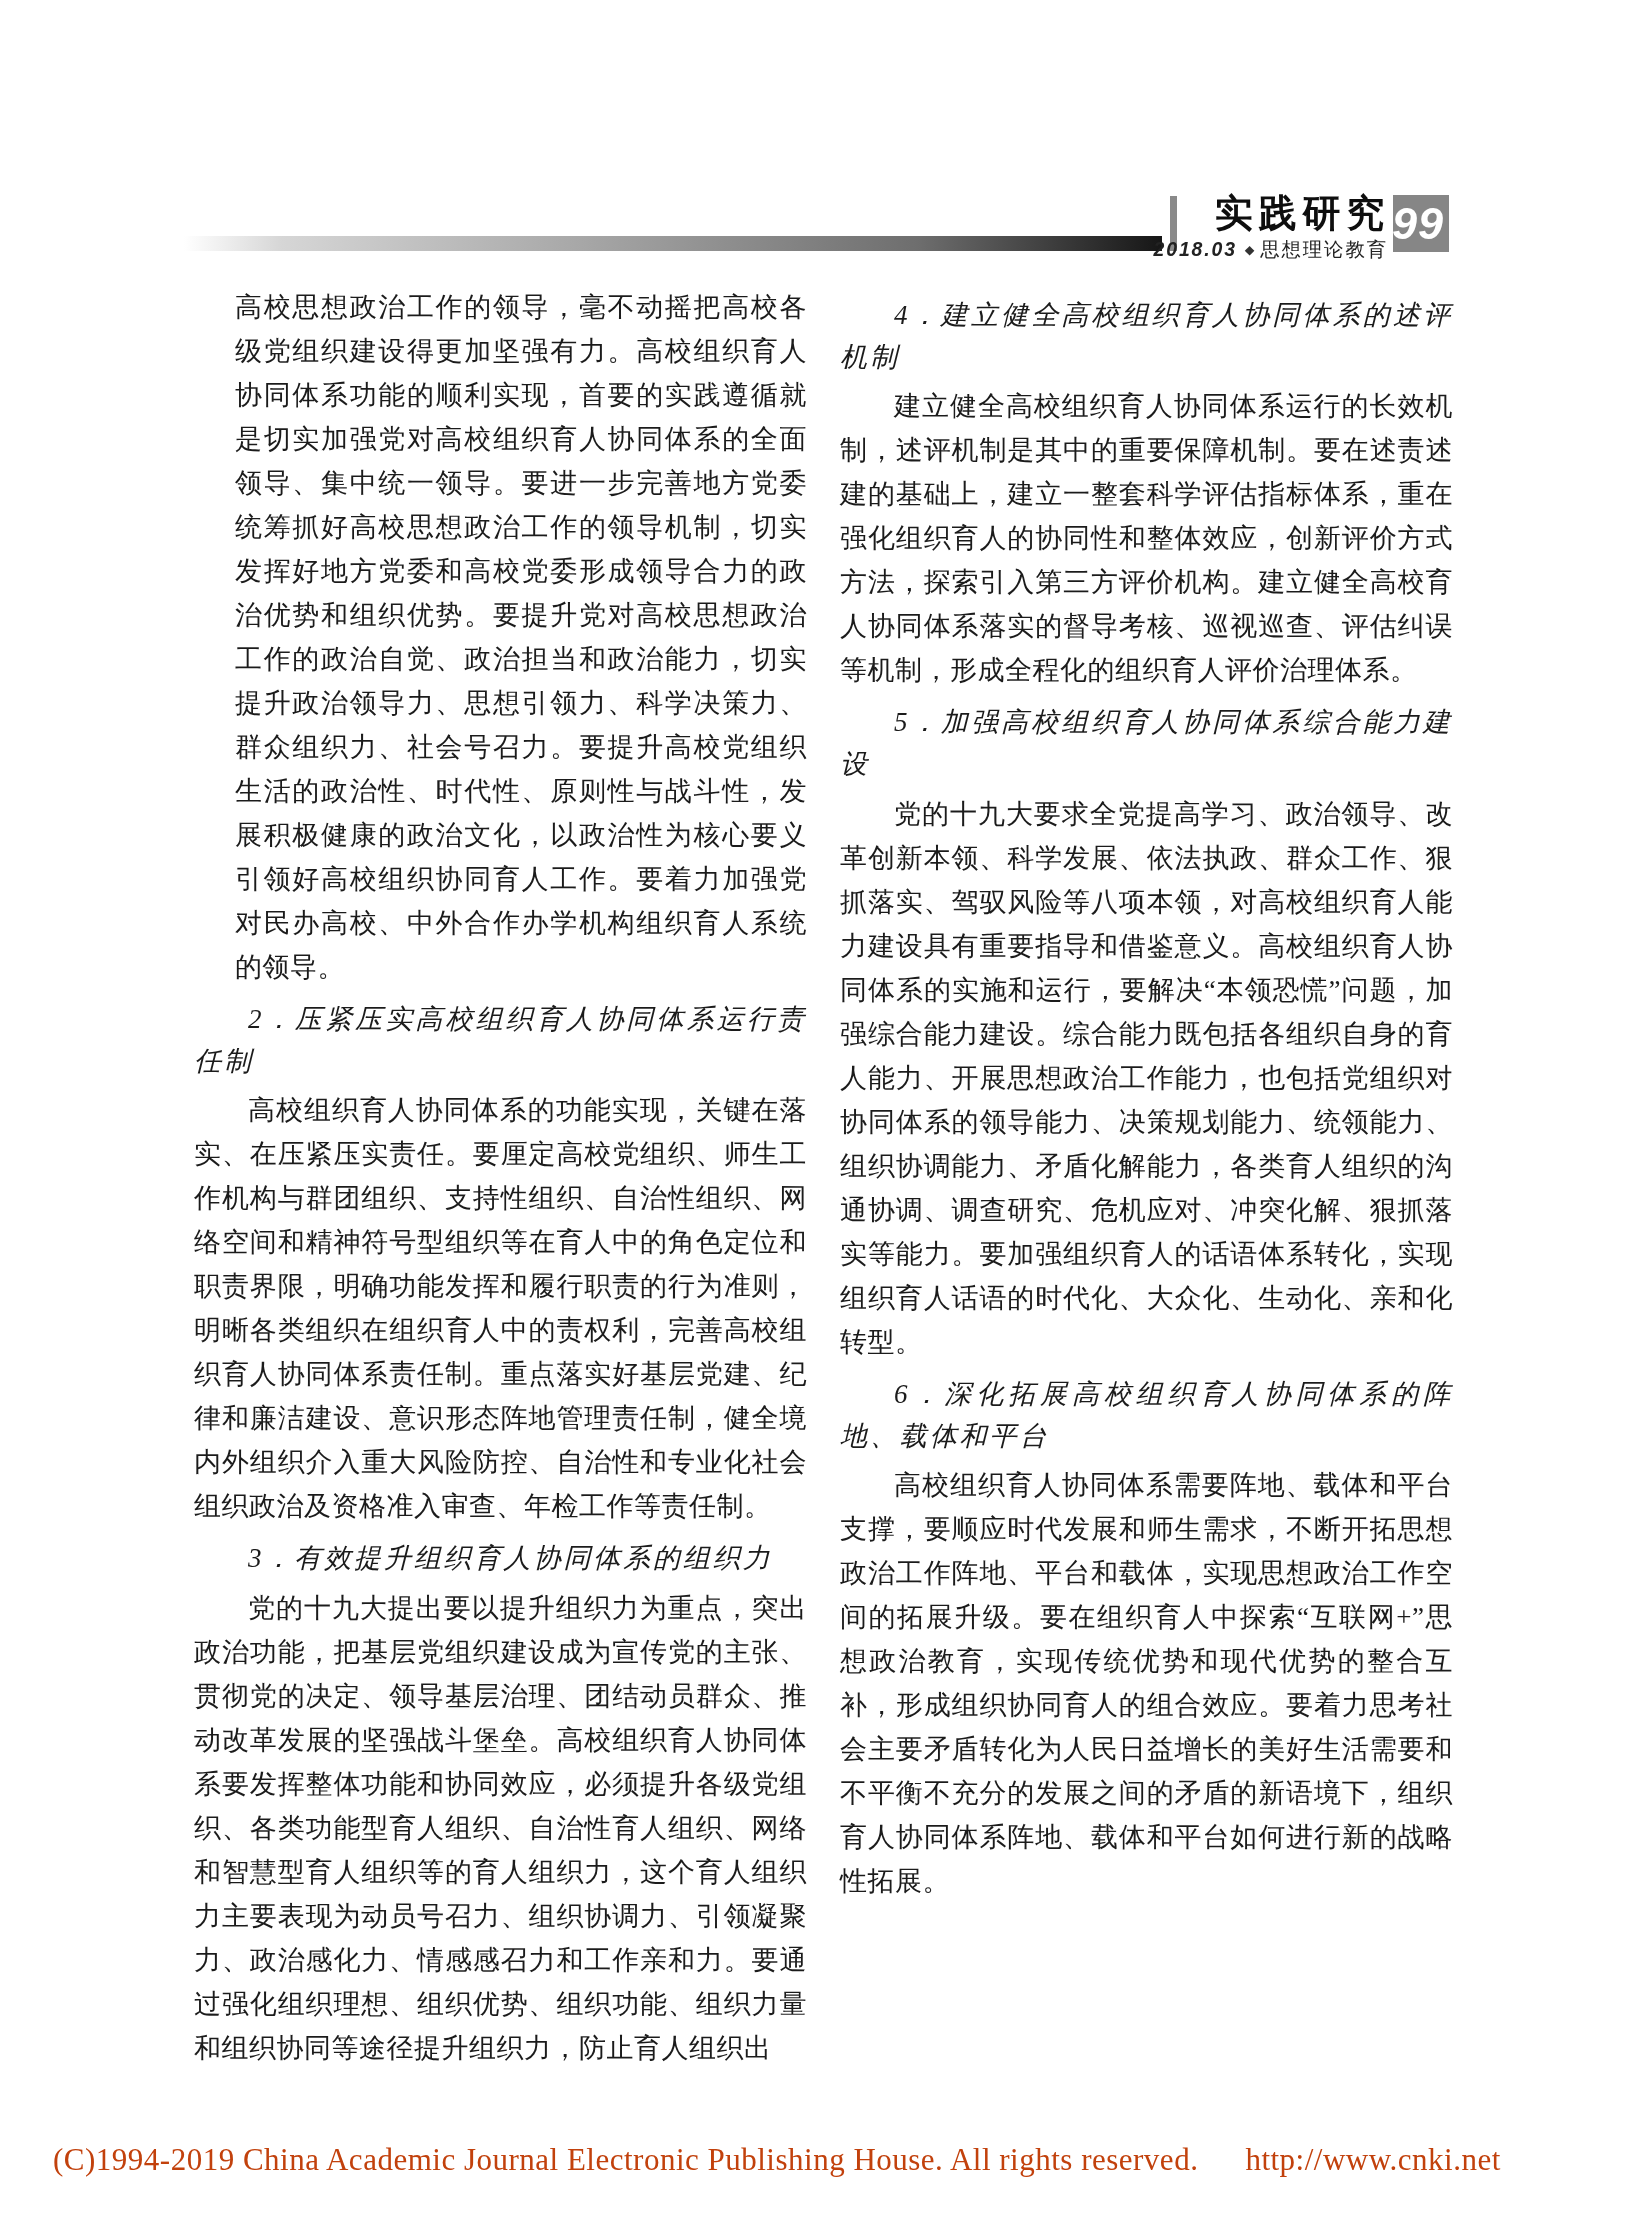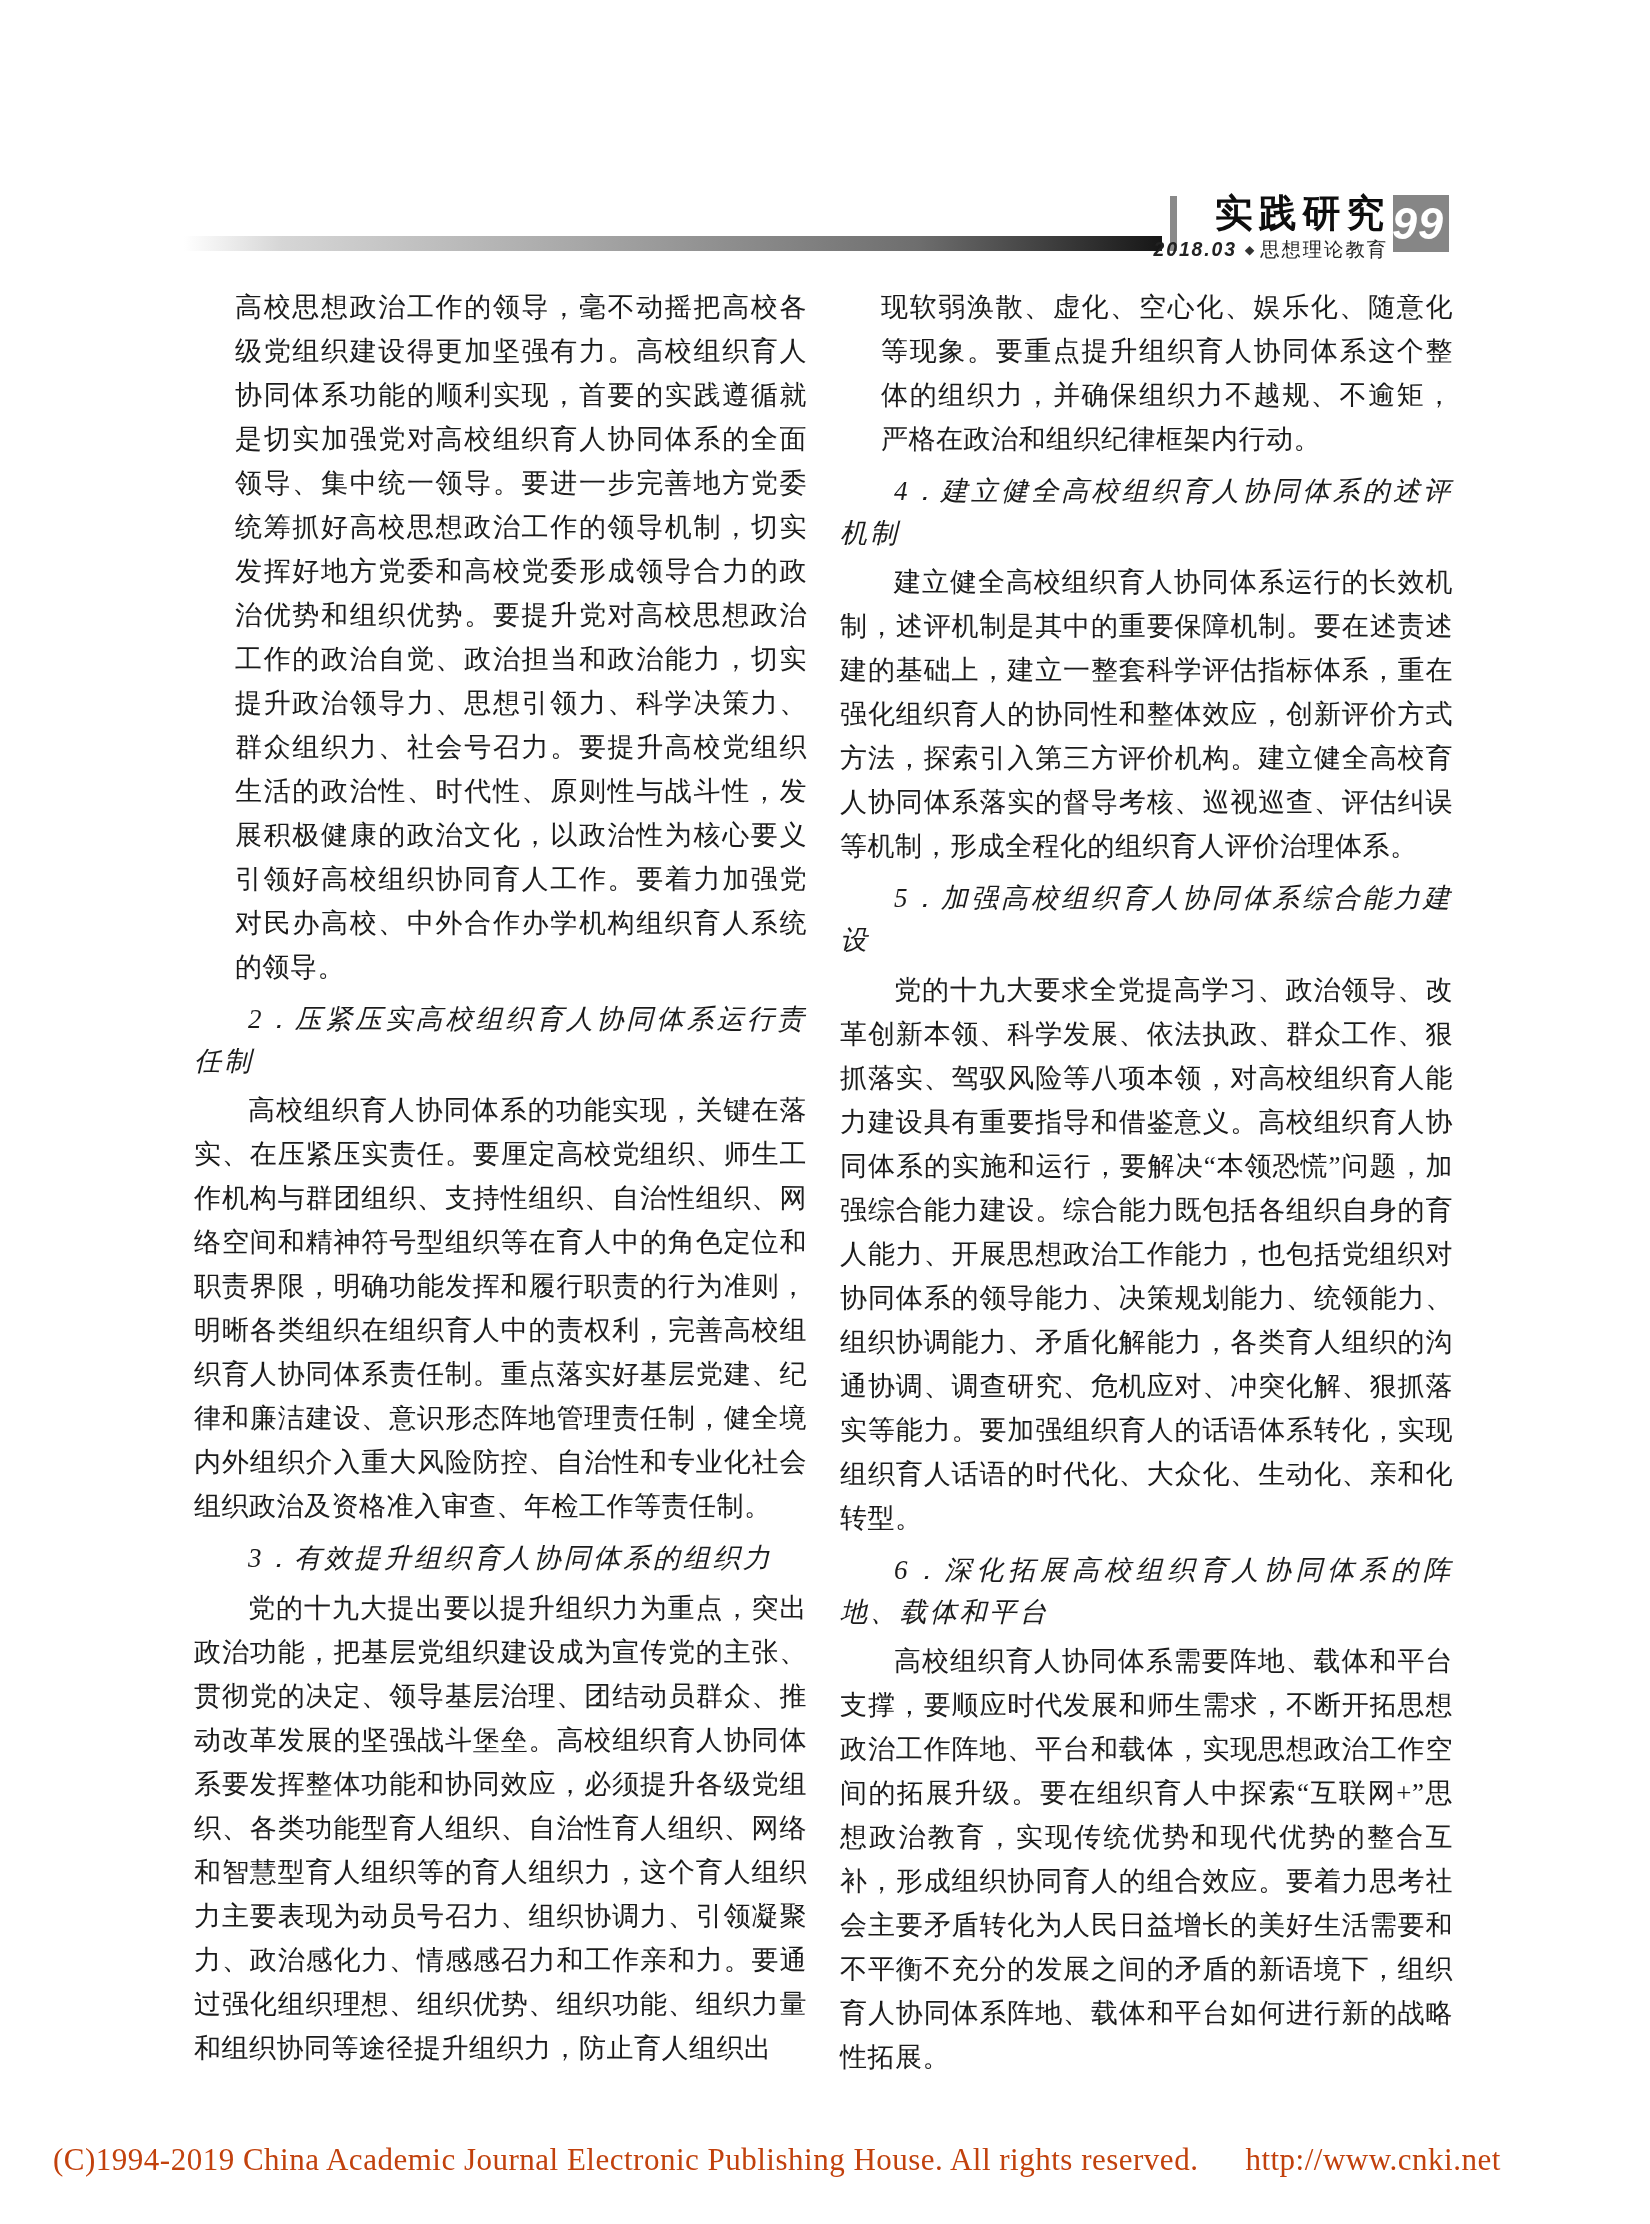--- a/index.html
+++ b/index.html
@@ -91,21 +91,20 @@
 
 <div class="column col-left">
   <p class="para no-indent">高校思想政治工作的领导，毫不动摇把高校各级党组织建设得更加坚强有力。高校组织育人协同体系功能的顺利实现，首要的实践遵循就是切实加强党对高校组织育人协同体系的全面领导、集中统一领导。要进一步完善地方党委统筹抓好高校思想政治工作的领导机制，切实发挥好地方党委和高校党委形成领导合力的政治优势和组织优势。要提升党对高校思想政治工作的政治自觉、政治担当和政治能力，切实提升政治领导力、思想引领力、科学决策力、群众组织力、社会号召力。要提升高校党组织生活的政治性、时代性、原则性与战斗性，发展积极健康的政治文化，以政治性为核心要义引领好高校组织协同育人工作。要着力加强党对民办高校、中外合作办学机构组织育人系统的领导。</p>
   <p class="heading">2．压紧压实高校组织育人协同体系运行责任制</p>
   <p class="para">高校组织育人协同体系的功能实现，关键在落实、在压紧压实责任。要厘定高校党组织、师生工作机构与群团组织、支持性组织、自治性组织、网络空间和精神符号型组织等在育人中的角色定位和职责界限，明确功能发挥和履行职责的行为准则，明晰各类组织在组织育人中的责权利，完善高校组织育人协同体系责任制。重点落实好基层党建、纪律和廉洁建设、意识形态阵地管理责任制，健全境内外组织介入重大风险防控、自治性和专业化社会组织政治及资格准入审查、年检工作等责任制。</p>
   <p class="heading">3．有效提升组织育人协同体系的组织力</p>
   <p class="para">党的十九大提出要以提升组织力为重点，突出政治功能，把基层党组织建设成为宣传党的主张、贯彻党的决定、领导基层治理、团结动员群众、推动改革发展的坚强战斗堡垒。高校组织育人协同体系要发挥整体功能和协同效应，必须提升各级党组织、各类功能型育人组织、自治性育人组织、网络和智慧型育人组织等的育人组织力，这个育人组织力主要表现为动员号召力、组织协调力、引领凝聚力、政治感化力、情感感召力和工作亲和力。要通过强化组织理想、组织优势、组织功能、组织力量和组织协同等途径提升组织力，防止育人组织出</p>
 </div>
 
 <div class="column col-right">
-  <p class="para no-indent">现软弱涣散、虚化、空心化、娱乐化、随意化等现象。要重点提升组织育人协同体系这个整体的组织力，并确保组织力不越规、不逾矩，严格在政治和组织纪律框架内行动。</p>
   <p class="heading">4．建立健全高校组织育人协同体系的述评机制</p>
   <p class="para">建立健全高校组织育人协同体系运行的长效机制，述评机制是其中的重要保障机制。要在述责述建的基础上，建立一整套科学评估指标体系，重在强化组织育人的协同性和整体效应，创新评价方式方法，探索引入第三方评价机构。建立健全高校育人协同体系落实的督导考核、巡视巡查、评估纠误等机制，形成全程化的组织育人评价治理体系。</p>
   <p class="heading">5．加强高校组织育人协同体系综合能力建设</p>
   <p class="para">党的十九大要求全党提高学习、政治领导、改革创新本领、科学发展、依法执政、群众工作、狠抓落实、驾驭风险等八项本领，对高校组织育人能力建设具有重要指导和借鉴意义。高校组织育人协同体系的实施和运行，要解决“本领恐慌”问题，加强综合能力建设。综合能力既包括各组织自身的育人能力、开展思想政治工作能力，也包括党组织对协同体系的领导能力、决策规划能力、统领能力、组织协调能力、矛盾化解能力，各类育人组织的沟通协调、调查研究、危机应对、冲突化解、狠抓落实等能力。要加强组织育人的话语体系转化，实现组织育人话语的时代化、大众化、生动化、亲和化转型。</p>
   <p class="heading">6．深化拓展高校组织育人协同体系的阵地、载体和平台</p>
   <p class="para">高校组织育人协同体系需要阵地、载体和平台支撑，要顺应时代发展和师生需求，不断开拓思想政治工作阵地、平台和载体，实现思想政治工作空间的拓展升级。要在组织育人中探索“互联网+”思想政治教育，实现传统优势和现代优势的整合互补，形成组织协同育人的组合效应。要着力思考社会主要矛盾转化为人民日益增长的美好生活需要和不平衡不充分的发展之间的矛盾的新语境下，组织育人协同体系阵地、载体和平台如何进行新的战略性拓展。</p>
 </div>
 
 <div class="footer">
   <span>(C)1994-2019 China Academic Journal Electronic Publishing House. All rights reserved.</span><span class="url">http://www.cnki.net</span>

